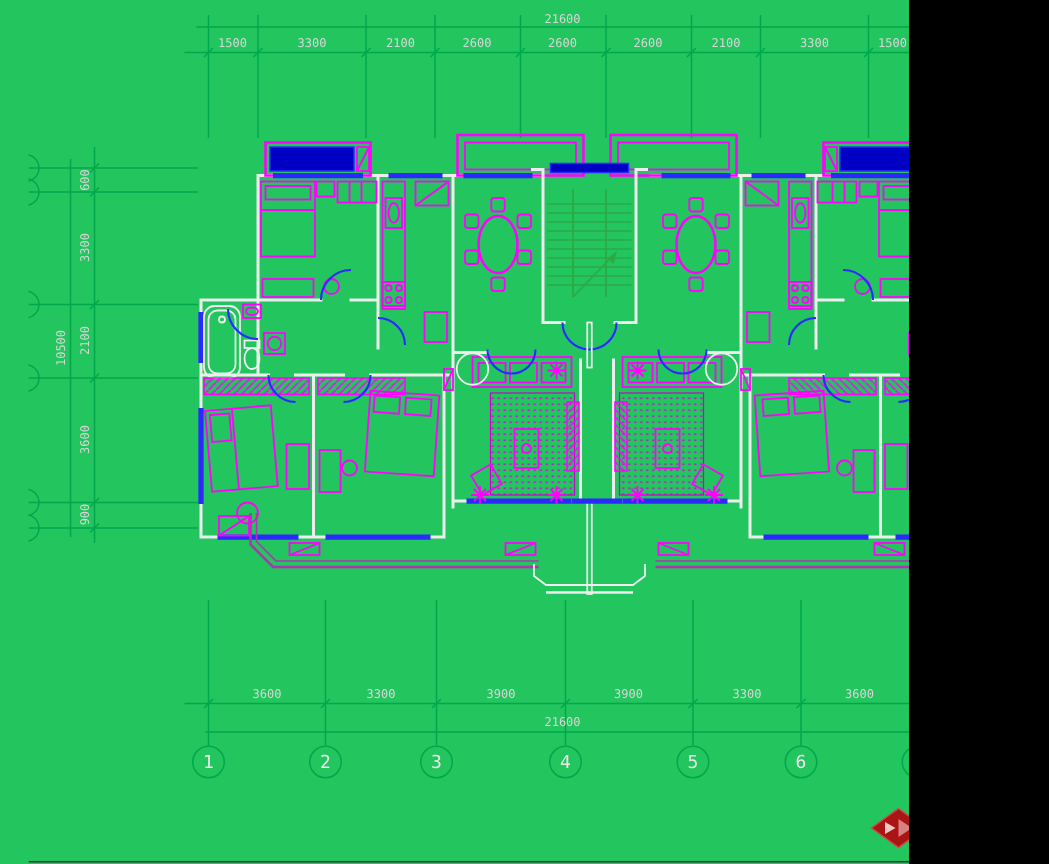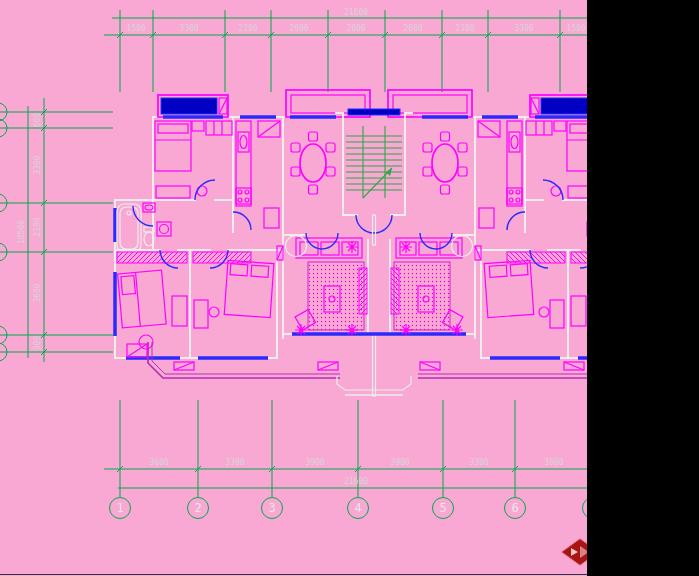--- a/index.html
+++ b/index.html
@@ -1,16 +1,16 @@
 <!DOCTYPE html>
 <html><head>
 <meta charset="utf-8">
 <style>
   html,body{margin:0;padding:0;background:#000;}
-  #screen{position:relative;width:587px;height:576px;background:#f9a8d4;overflow:hidden;}
+  #screen{position:relative;width:587px;height:576px;background:#22c55e;overflow:hidden;padding-left:19px;}
   svg{display:block;}
   .dim{font:8px "DejaVu Sans Mono",monospace;fill:#d6d6d6;}
   .bub{font:12px "DejaVu Sans Mono",monospace;fill:#e8e8e8;}
   .wm{font:bold 25px "DejaVu Sans",sans-serif;fill:#7d1313;letter-spacing:3px;}
   .wmp{font:bold 15px "DejaVu Sans",sans-serif;fill:#a63520;}
   .g{stroke:#00a84d;stroke-width:1;fill:none;}
   .w{stroke:#ededed;stroke-width:2;fill:none;stroke-linecap:square;}
   .w1{stroke:#ededed;stroke-width:1.2;fill:none;}
   .m{stroke:#ff00ff;stroke-width:1.2;fill:none;}
   .m2{stroke:#ff00ff;stroke-width:1.7;fill:none;}

